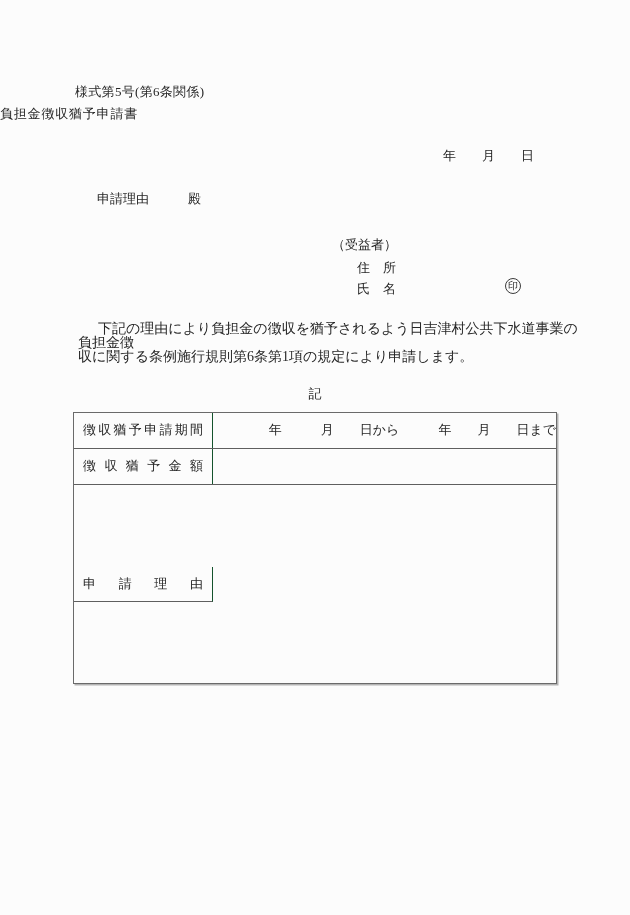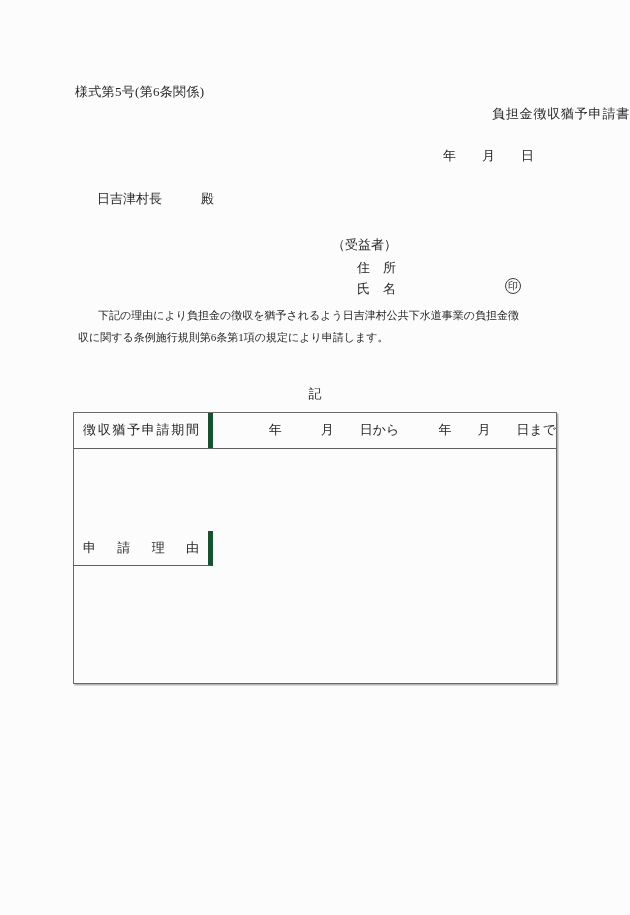--- a/index.html
+++ b/index.html
@@ -13,21 +13,21 @@
     font-family: "Liberation Serif", "DejaVu Serif", serif;
     color: #262626;
     font-size: 13px;
     overflow: hidden;
   }
   .abs { position: absolute; white-space: pre; }
 
   .form-number { left: 75px; top: 83px; line-height: 18px; letter-spacing: 0.3px; }
   .doc-title {
     left: 0; right: 0; top: 104px;
-    text-align: right;
+    text-align: left;
     font-size: 13px; font-weight: normal;
     letter-spacing: 0.8px;
     line-height: 19px;
   }
   .date-line { left: 443px; top: 147px; line-height: 18px; }
   .addressee { left: 97px; top: 190px; line-height: 18px; }
 
   .beneficiary-heading { left: 332px; top: 236px; line-height: 18px; }
   .address-label { left: 357px; top: 259px; line-height: 18px; }
   .name-label { left: 357px; top: 280px; line-height: 18px; }
@@ -36,24 +36,24 @@
     width: 16px; height: 16px;
     border: 1px solid #3c3c3c;
     border-radius: 50%;
     font-size: 10px;
     line-height: 14px;
     text-align: center;
     white-space: normal;
   }
 
   .body-text {
-    left: 78px; top: 304px;
+    left: 78px; top: 322px;
     width: 505px;
-    font-size: 11px;
-    line-height: 22px;
+    font-size: 14px;
+    line-height: 14px;
     text-indent: 20px;
     white-space: pre-line;
     letter-spacing: 0;
   }
 
   .list-marker { left: 0; right: 0; top: 385px; text-align: center; line-height: 18px; }
 
   .app-table {
     position: absolute;
     left: 73px; top: 412px;
@@ -61,21 +61,21 @@
     border: 1px solid #6a6a6a;
     box-shadow: 1.5px 1.5px 0 #b4b4b4;
     background: transparent;
   }
   .trow { display: flex; width: 100%; }
   .trow.r1, .trow.r2 { height: 36px; border-bottom: 1px solid #5f5f5f; }
   .trow.r3 { height: 198px; align-items: center; }
   .tlabel {
     width: 139px;
     flex: 0 0 139px;
-    border-right: 5px solid #14532d;
+    border-right: 1px solid #14532d;
     padding: 0 9px 0 9px;
     line-height: 34px;
     text-align: justify;
     text-align-last: justify;
     letter-spacing: 0;
     font-family: Liberation Serif, serif;
   }
   .trow.r3 .tlabel {
     height: 35px;
     line-height: 33px;
@@ -92,21 +92,21 @@
 <body>
 
 <div class="page">
 
   <div class="abs form-number">様式第5号(第6条関係)</div>
 
   <h1 class="abs doc-title">負担金徴収猶予申請書</h1>
 
   <div class="abs date-line">年　　月　　日</div>
 
-  <div class="abs addressee">日吉津村長　　　殿</div>
+  <div class="abs addressee">申請理由　　　殿</div>
 
   <div class="abs beneficiary-heading">（受益者）</div>
 
   <div class="abs address-label">住　所</div>
 
   <div class="abs name-label">氏　名</div>
 
   <div class="abs seal">印</div>
 
   <p class="abs body-text">下記の理由により負担金の徴収を猶予されるよう日吉津村公共下水道事業の負担金徴
@@ -114,20 +114,24 @@
 
   <div class="abs list-marker">記</div>
 
   <div class="app-table">
 
     <div class="trow r1">
       <div class="tlabel">徴収猶予申請期間</div>
       <div class="tvalue">年　　　月　　日から　　　年　　月　　日まで</div>
     </div>
 
+    <div class="trow r2">
+      <div class="tlabel">徴収猶予金額</div>
+      <div class="tvalue"></div>
+    </div>
 
     <div class="trow r3">
       <div class="tlabel">申請理由</div>
       <div class="tvalue"></div>
     </div>
 
   </div>
 
 </div>
 

